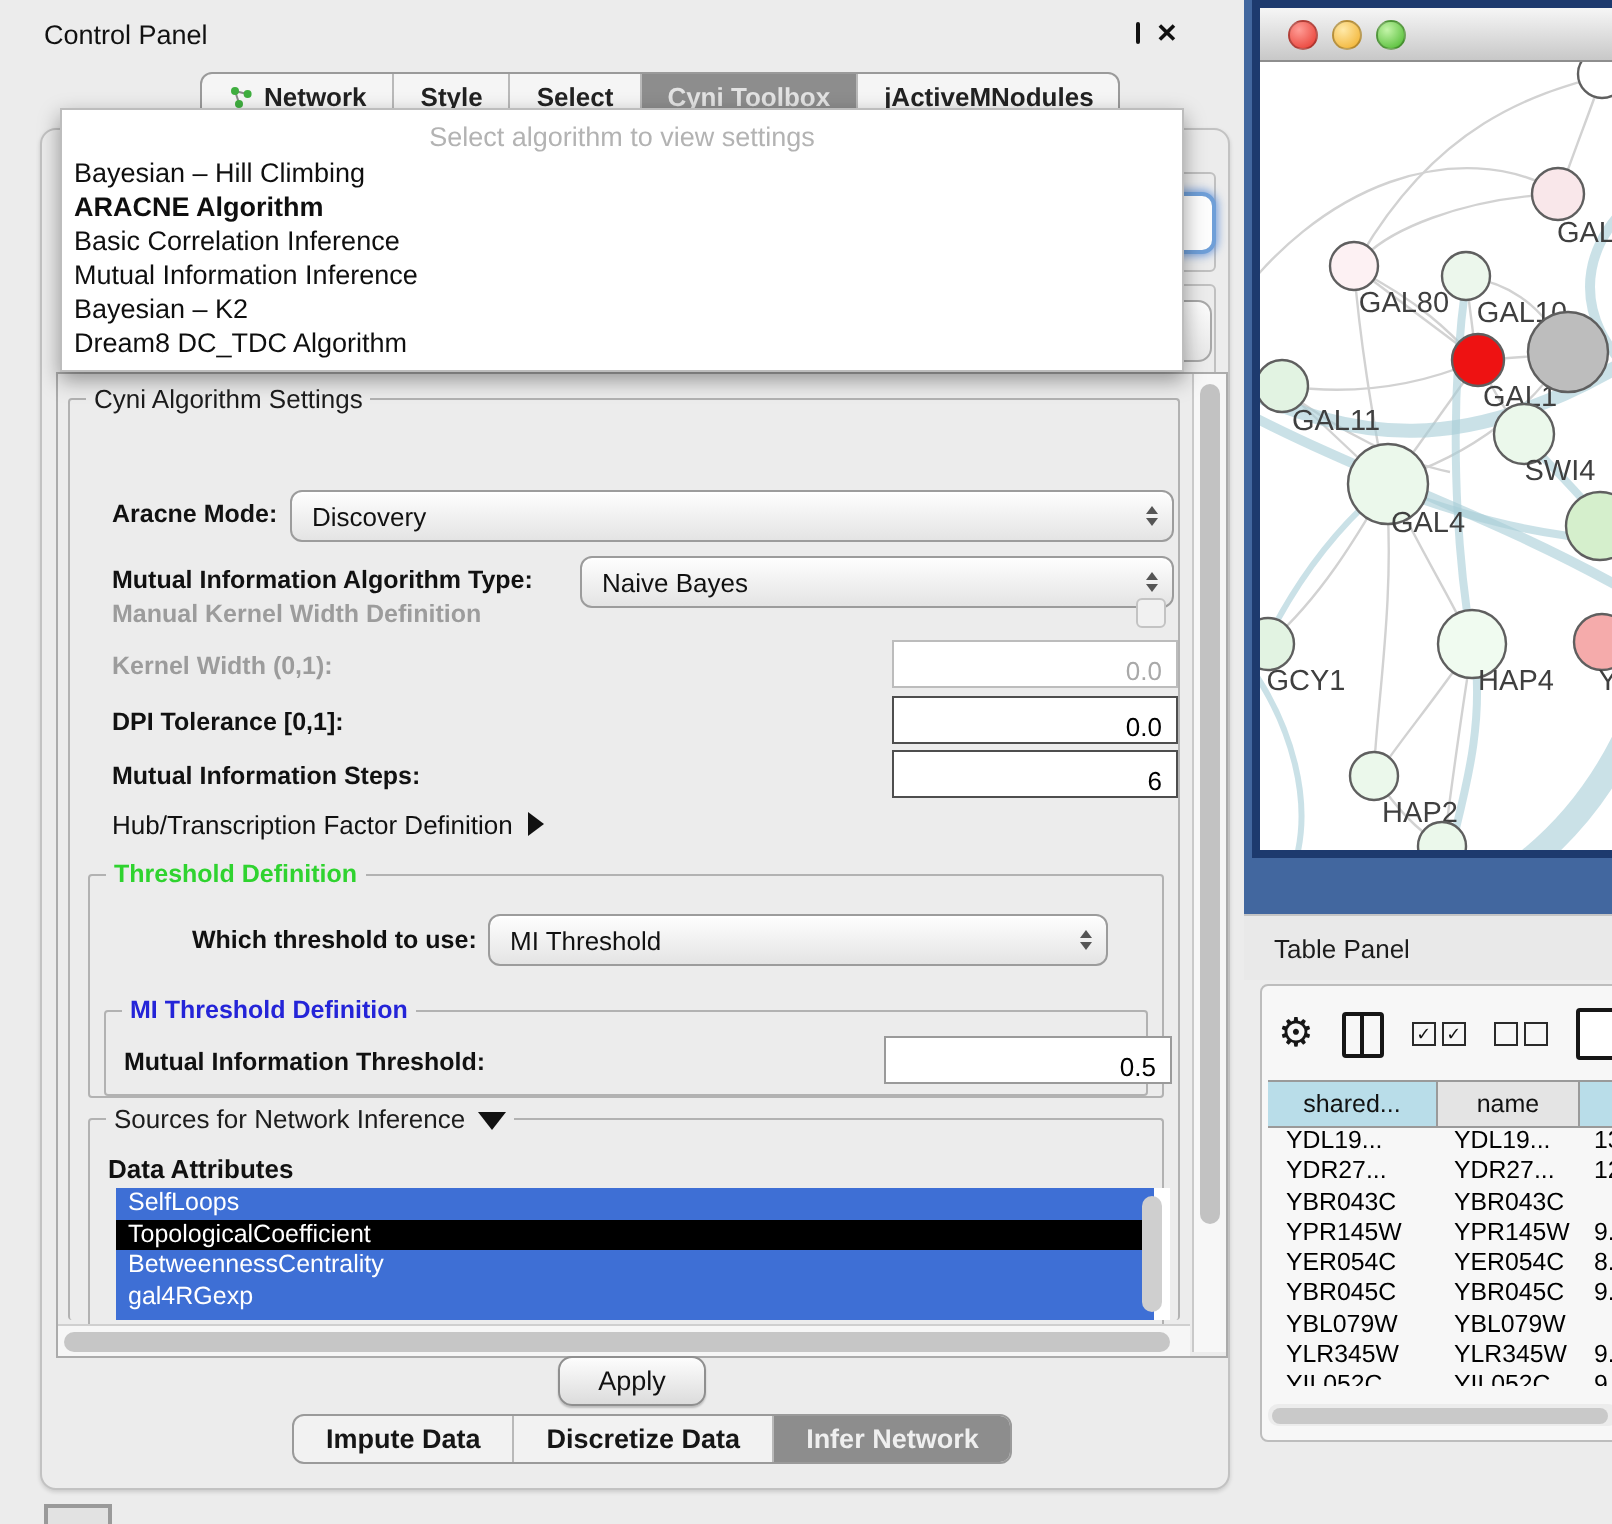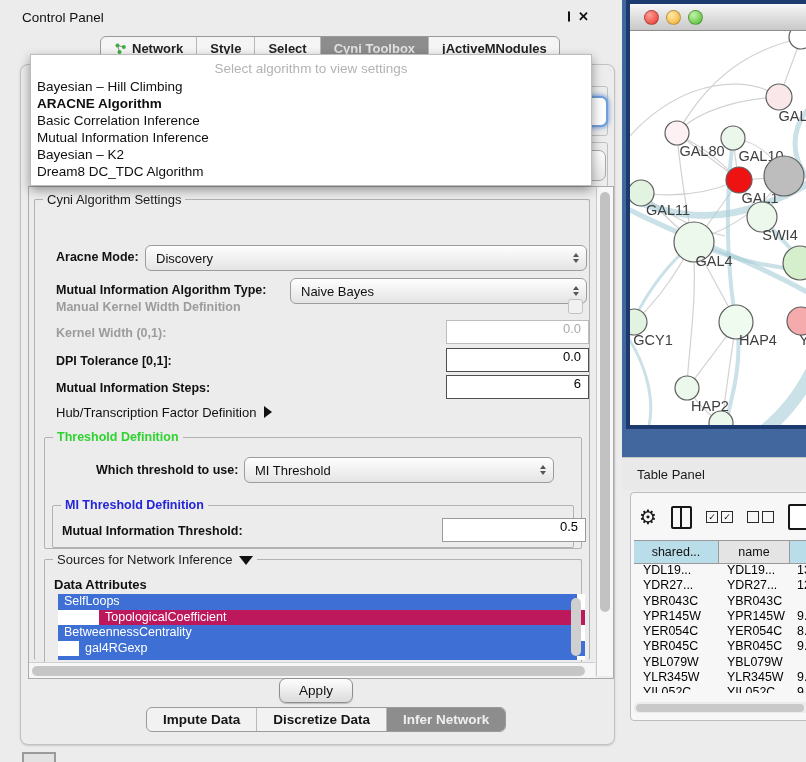--- a/index.html
+++ b/index.html
@@ -55,21 +55,21 @@
   .flabel{position:absolute;font-size:12.5px;font-weight:bold;color:#111;white-space:nowrap;}
   .flabel.dis{color:#9c9c9c;}
   .combo{position:absolute;border:1px solid #9c9c9c;border-radius:6px;background:linear-gradient(#fefefe,#e4e4e4);
          font-size:13px;color:#111;display:flex;align-items:center;padding:0 10px;
          box-shadow:inset 0 1px 0 #fff;}
   .combo .arrows{position:absolute;right:7px;top:50%;transform:translateY(-50%);display:flex;flex-direction:column;gap:2px;}
   .combo .arrows i{display:block;width:0;height:0;border-left:3.5px solid transparent;border-right:3.5px solid transparent;}
   .combo .arrows i.up{border-bottom:4px solid #555;}
   .combo .arrows i.dn{border-top:4px solid #555;}
   .tfield{position:absolute;background:#fff;border:1px solid #4e4e4e;font-size:13px;color:#000;
-          display:flex;align-items:flex-start;justify-content:flex-end;padding:0 7px;}
+          display:flex;align-items:flex-end;justify-content:flex-end;padding:0 7px;}
   .tfield.dis{border:1px solid #bcbcbc;color:#a9a9a9;}
   .tfield.thin{border:1px solid #9a9a9a;}
   .chk{position:absolute;width:13px;height:13px;border:1.5px solid #c3c3c3;border-radius:3px;background:#f1f1f1;}
 
   .tri-right{display:inline-block;width:0;height:0;border-top:6px solid transparent;border-bottom:6px solid transparent;
              border-left:8px solid #111;vertical-align:-1px;margin-left:8px;}
   .tri-down{display:inline-block;width:0;height:0;border-left:7px solid transparent;border-right:7px solid transparent;
             border-top:9px solid #111;vertical-align:-1px;margin-left:6px;}
 
   .attr-list{position:absolute;left:46px;top:594px;width:527px;height:66px;background:#fff;overflow:hidden;}
@@ -242,23 +242,23 @@
     </div>
 
     <div class="abs fieldset" style="left:32px;top:559px;width:536px;height:117px;border-bottom:none;">
       <span class="legend plain" style="font-size:13px;">
         <span>Sources for Network Inference</span><span class="tri-down"></span>
       </span>
     </div>
     <div class="abs flabel" style="left:42px;top:577px;font-size:13px;">Data Attributes</div>
     <div class="attr-list" id="attr-list">
         <div class="attr-row" style="background: rgb(62, 111, 213);">SelfLoops</div>
-        <div class="attr-row" style="background: #be185d; margin-left: 41px;">TopologicalCoefficient</div>
+        <div class="attr-row" style="background: #000000;">TopologicalCoefficient</div>
         <div class="attr-row" style="background: rgb(62, 111, 213);">BetweennessCentrality</div>
-        <div class="attr-row" style="background: rgb(62, 111, 213); margin-left: 21px;">gal4RGexp</div>
+        <div class="attr-row" style="background: rgb(62, 111, 213);">gal4RGexp</div>
         <div class="attr-row" style="background: rgb(62, 111, 213);"></div>
       </div>
     <div class="attr-scroll"></div>
 
     <div class="abs vscroll">
         <span class="thumb"></span>
       </div>
     <div class="abs hscroll">
         <span class="thumb"></span>
       </div>

